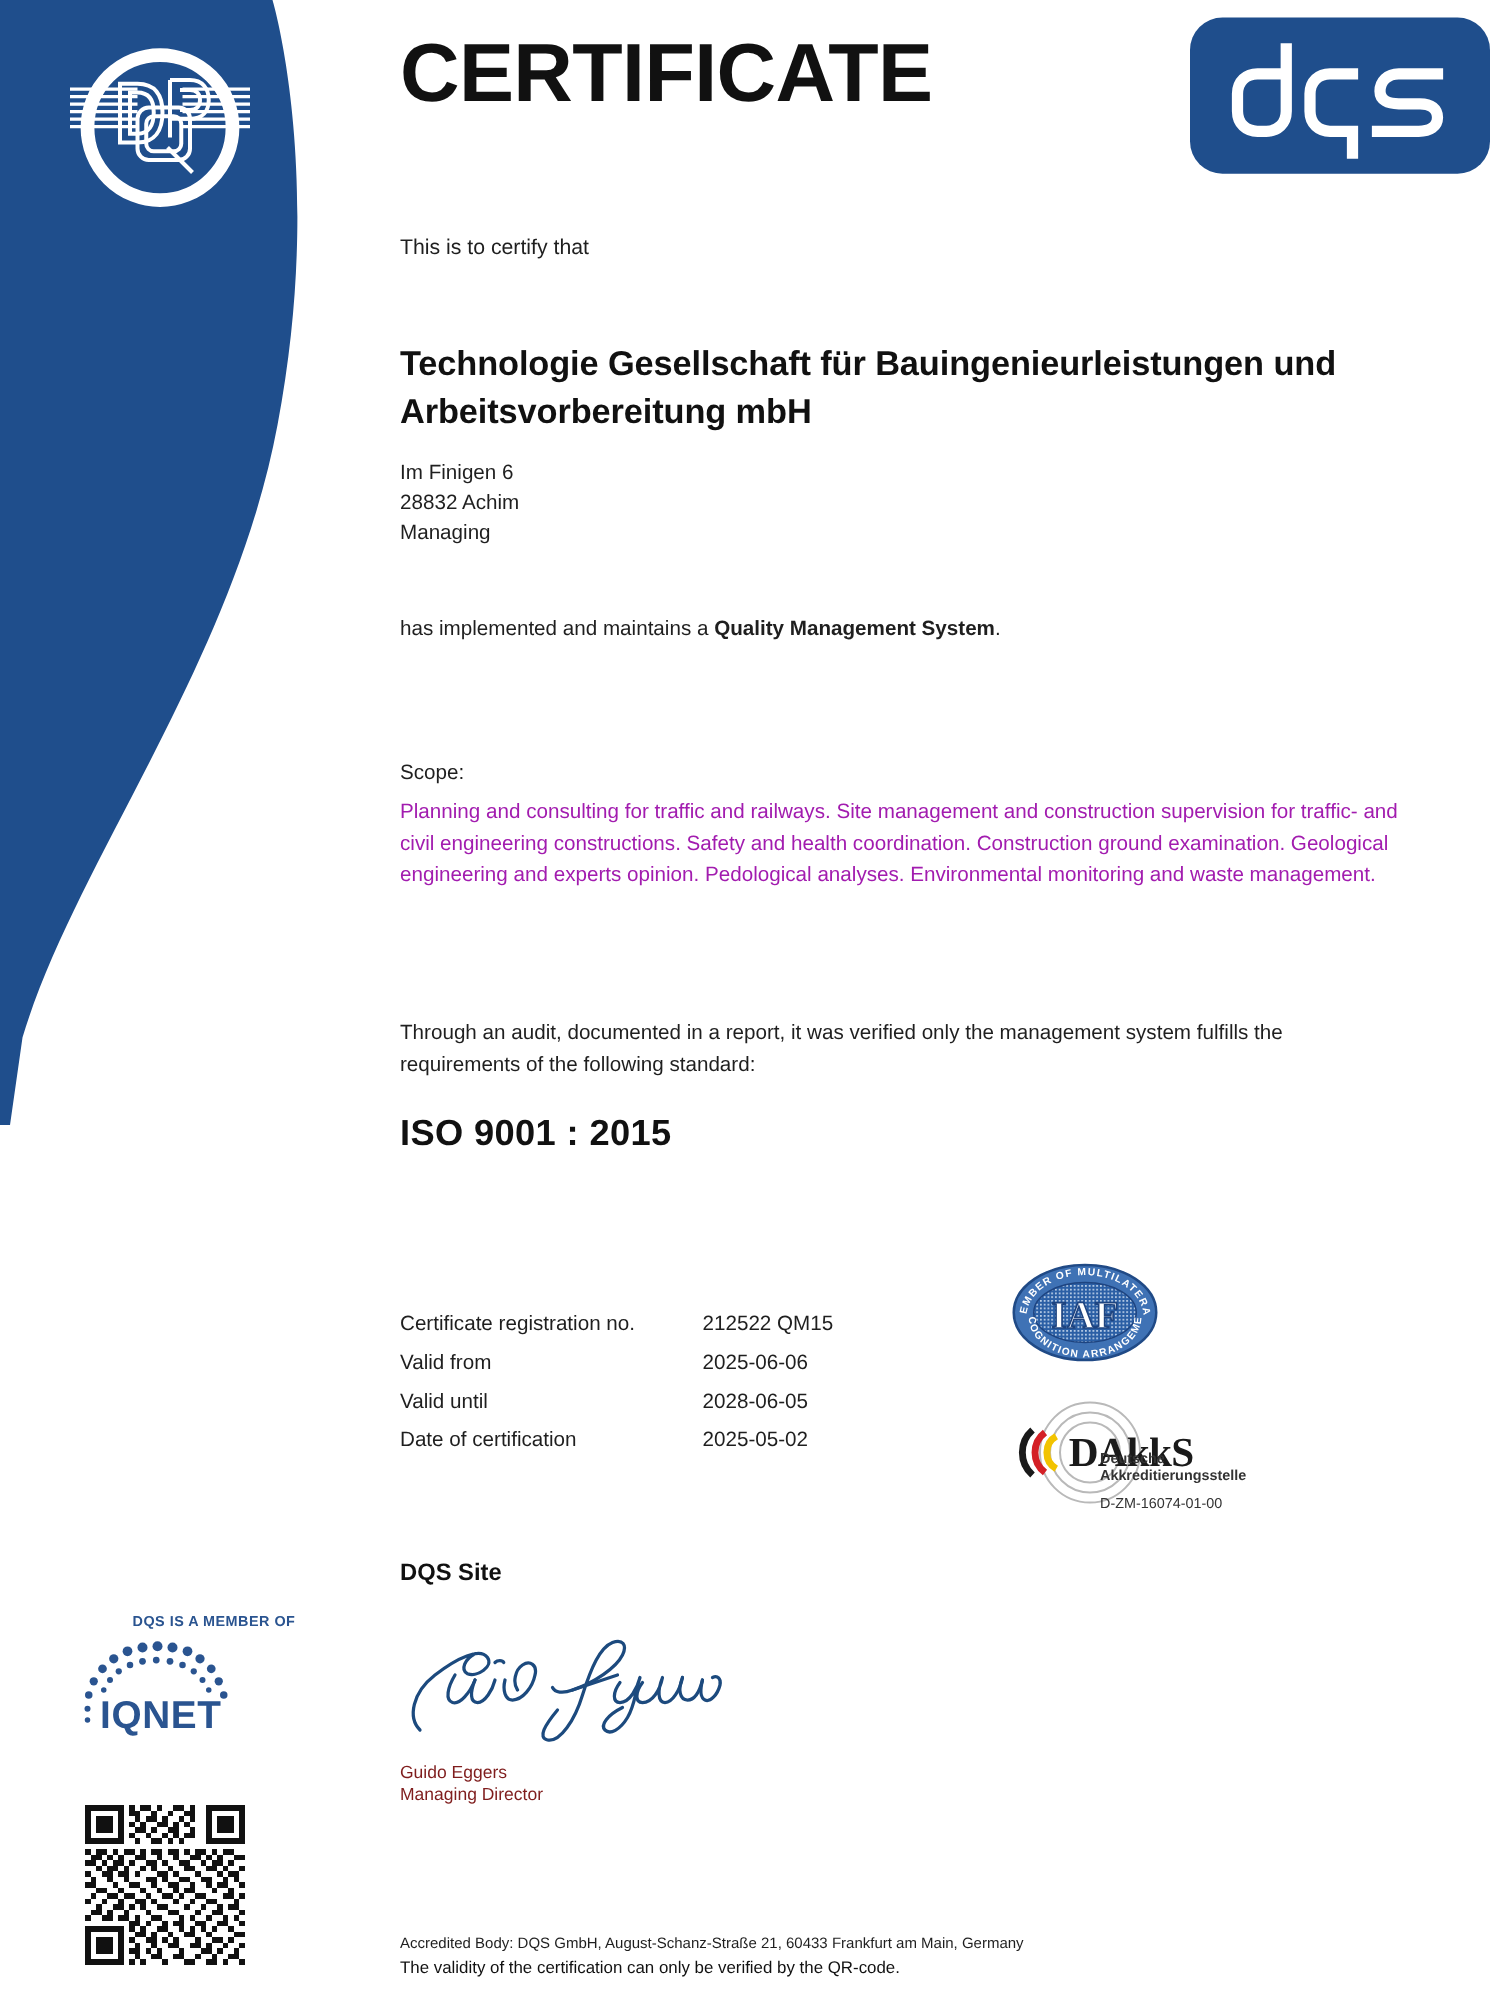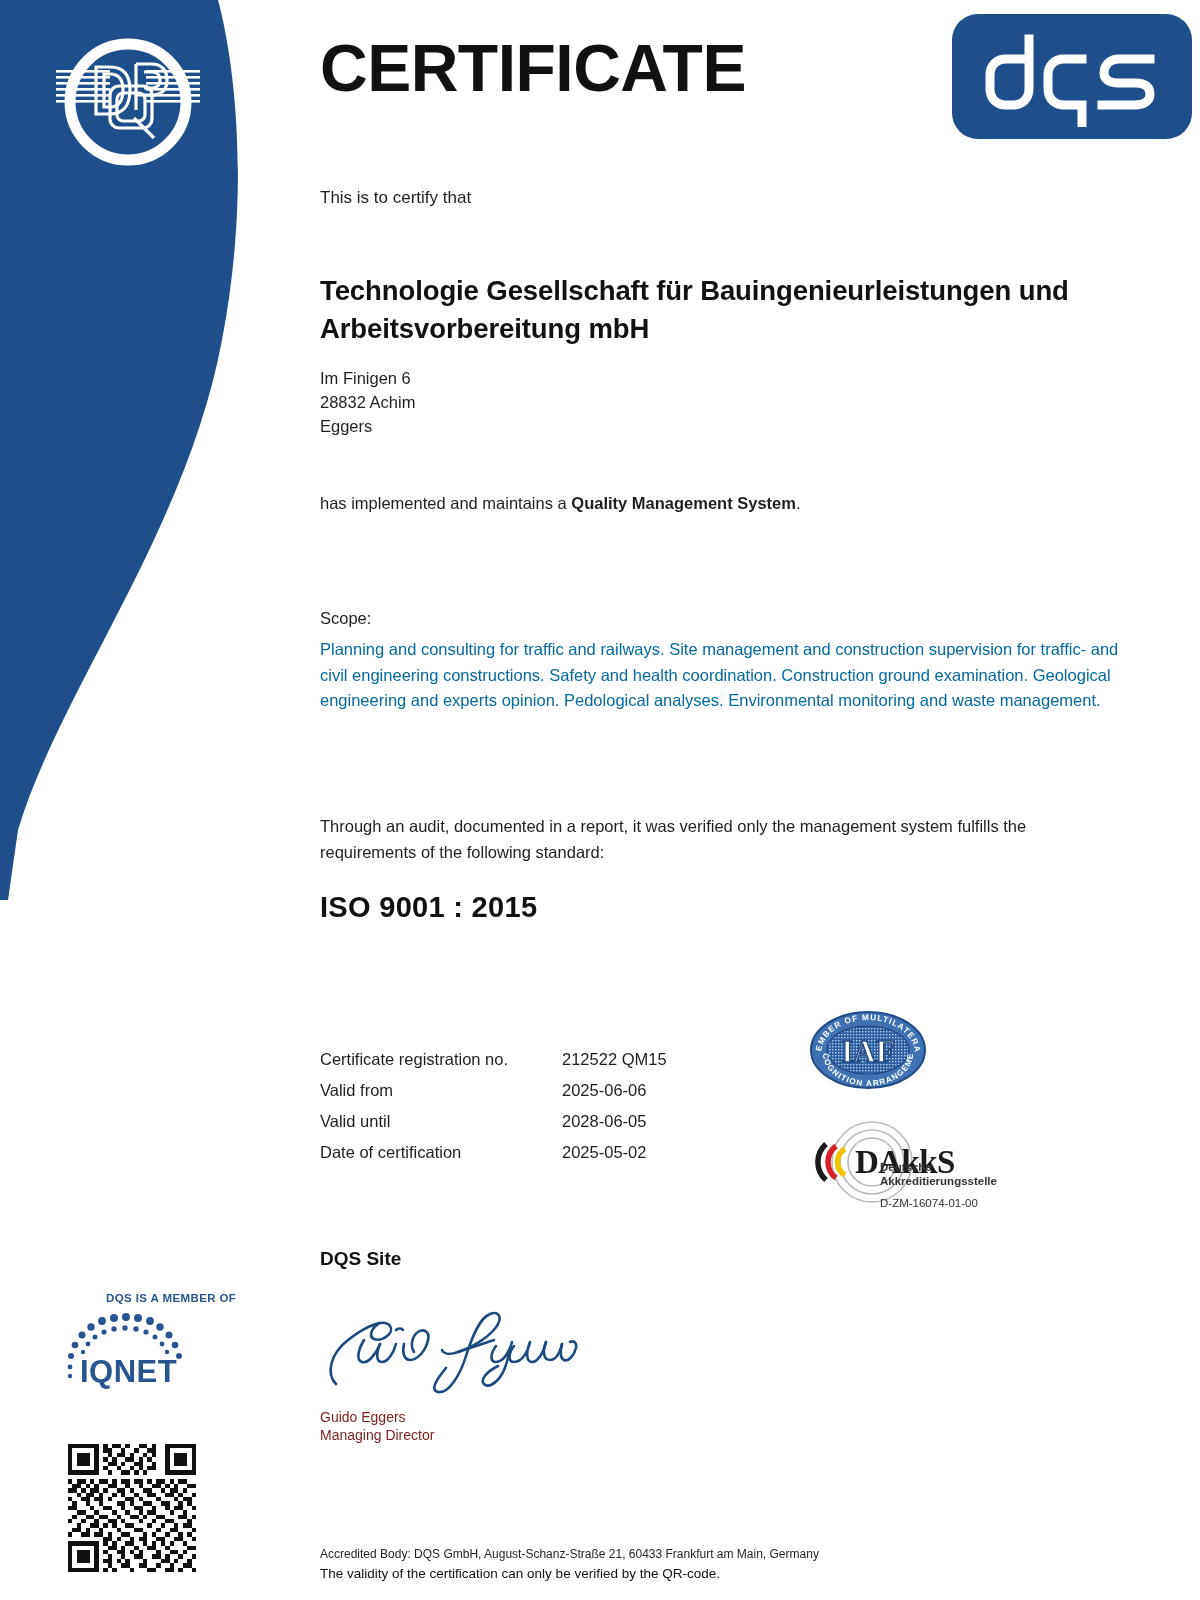--- a/index.html
+++ b/index.html
@@ -38,21 +38,21 @@
     z-index:3;
     display:flex;
     align-items:center;
     justify-content:center;
   }
   #dqs-logo svg { width:200px; height:100px; }
 
   
   #title {
     position:absolute;
-    left:320px; top:30px;
+    left:320px; top:20px;
     font-size:66px;
     font-weight:bold;
     letter-spacing:-0.5px;
     color:#111111;
     z-index:2;
   }
 
   
   .content { position:absolute; left:320px; z-index:2; }
 
@@ -78,21 +78,21 @@
   #system-line { top:494px; font-size:16.5px; color:#1f1f1f; }
   #system-line b { font-weight:bold; }
 
   #scope-label { top:609px; font-size:16.5px; color:#1f1f1f; }
 
   #scope-text {
     top:637px;
     width:800px;
     font-size:16.5px;
     line-height:25.5px;
-    color:#0369a1;
+    color:#a21caf;
   }
 
   #audit-text {
     top:814px;
     width:760px;
     font-size:16.5px;
     line-height:25.5px;
     color:#1f1f1f;
   }
 
@@ -205,21 +205,21 @@
 
 <div id="title">CERTIFICATE</div>
 
 <div class="content" id="certify-line">This is to certify that</div>
 
 <div class="content" id="company-name">Technologie Gesellschaft für Bauingenieurleistungen und Arbeitsvorbereitung mbH</div>
 
 <div class="content" id="address">
   <div>Im Finigen 6</div>
   <div>28832 Achim</div>
-  <div>Eggers</div>
+  <div>Managing</div>
 </div>
 
 <div class="content" id="system-line"><span>has implemented and maintains a </span><b>Quality Management System</b><span>.</span></div>
 
 <div class="content" id="scope-label">Scope:</div>
 <div class="content" id="scope-text">Planning and consulting for traffic and railways. Site management and construction supervision for traffic- and civil engineering constructions. Safety and health coordination. Construction ground examination. Geological engineering and experts opinion. Pedological analyses. Environmental monitoring and waste management.</div>
 
 <div class="content" id="audit-text">Through an audit, documented in a report, it was verified only the management system fulfills the requirements of the following standard:</div>
 <div class="content" id="standard">ISO 9001 : 2015</div>
 

